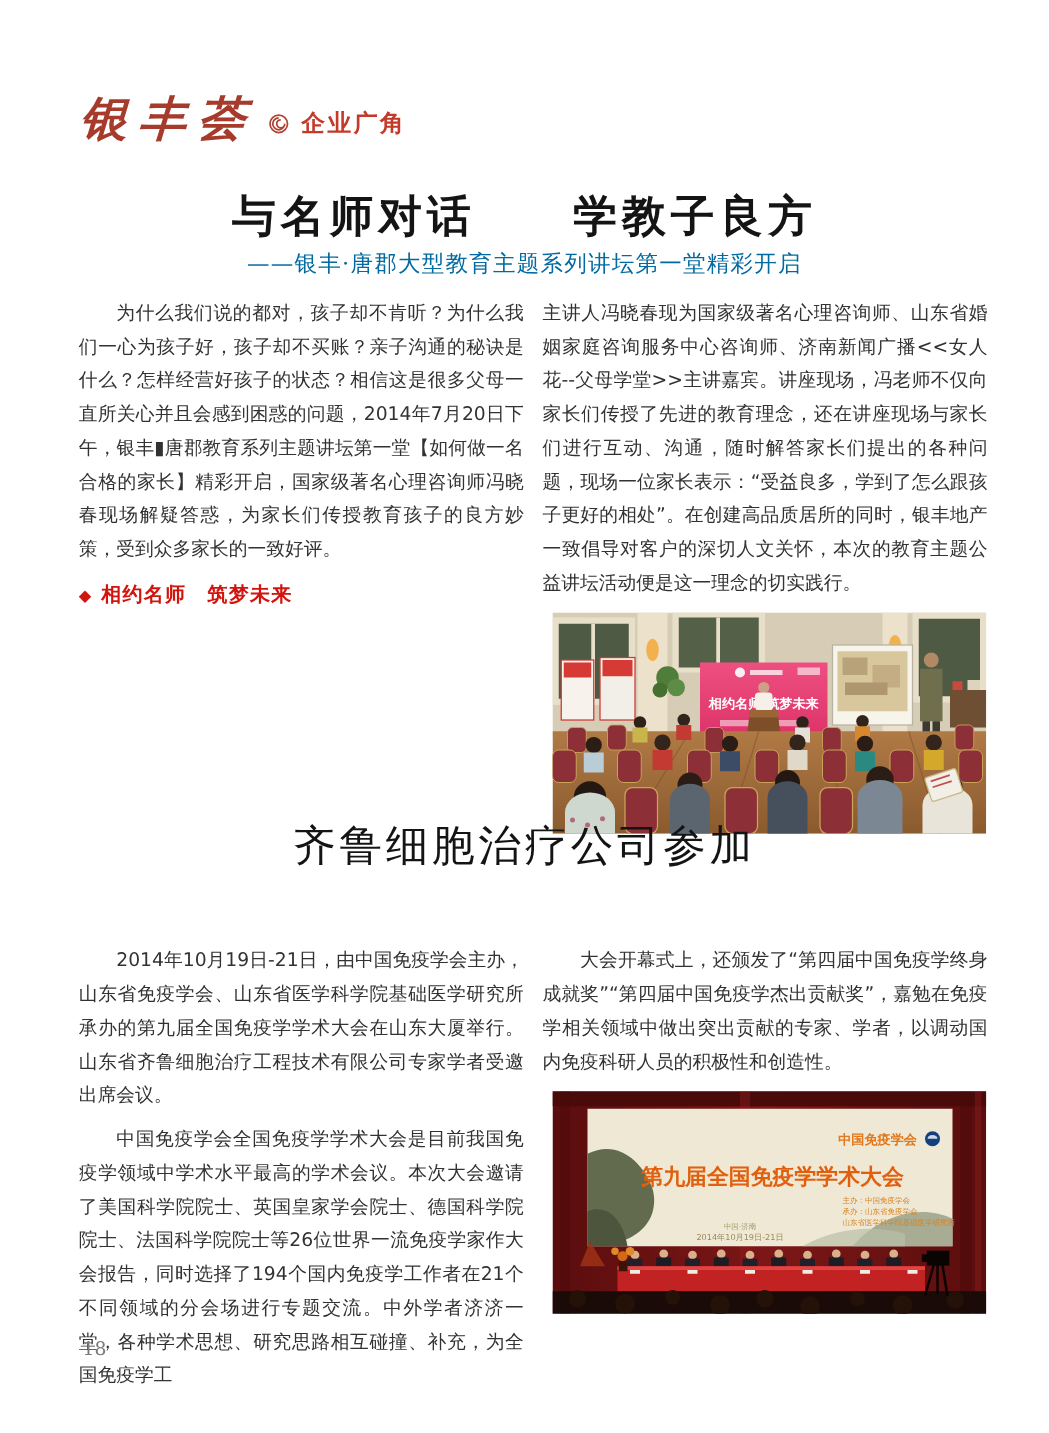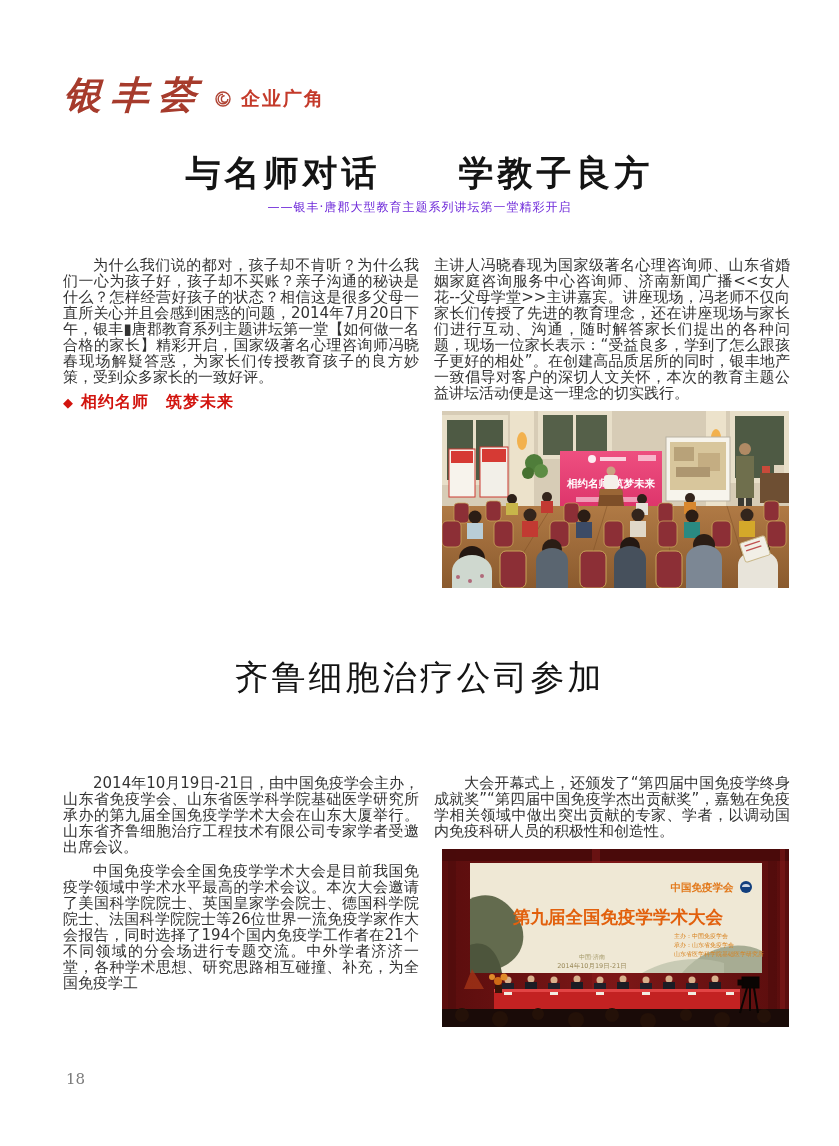--- a/index.html
+++ b/index.html
@@ -33,33 +33,32 @@
     position:absolute;top:150px;left:0;width:100%;
     text-align:center;
     font-family:"DejaVu Serif", serif;
     font-size:35px;font-weight:bold;color:#141414;
     letter-spacing:4px;
   }
   .a1-subtitle{
     position:absolute;top:199px;left:0;width:100%;
     text-align:center;
     font-family:"DejaVu Serif", serif;
-    font-size:12px;color:#6d28d9;letter-spacing:1px;
+    font-size:18px;color:#0369a1;letter-spacing:1px;
   }
   .columns{
     position:absolute;left:63px;width:727px;
     display:flex;gap:15px;
   }
   .cols-a1{top:237px;}
   .col{
     width:356px;
-    font-size:15px;line-height:16px;
+    font-size:15px;line-height:27px;
     text-align:justify;text-justify:inter-ideograph;
     color:#323232;
-    margin-top:20px;
   }
   .col p{margin:0;}
   .col p.indent{text-indent:2em;}
   .subhead{
     margin:9px 0 6px 0;
     color:#d2140e;font-weight:bold;font-size:16px;
     letter-spacing:1px;
   }
   .subhead .bullet{font-size:13px;margin-right:7px;}
   .photo{display:block;margin:10px 0 0 8px;}

